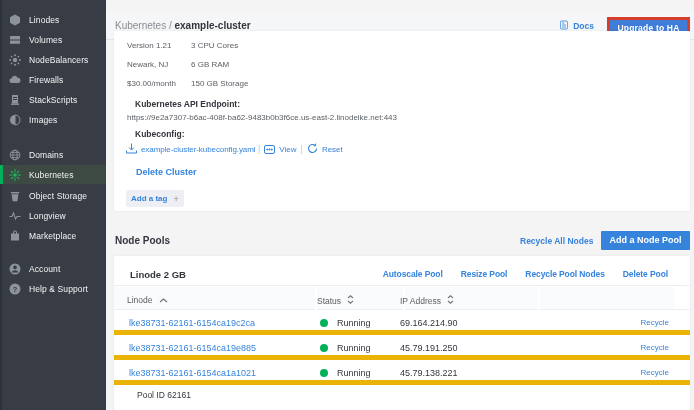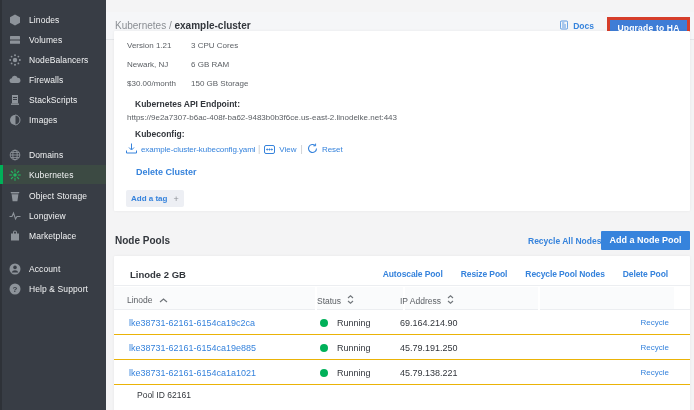--- a/index.html
+++ b/index.html
@@ -36,34 +36,34 @@
 .kcrow .fn { display:inline-block; width:113px; letter-spacing:-0.08px; }
 .kcrow .sep { color:#c5c8cc; margin:0 4px; font-size:9px; }
 .kcrow svg { margin-right:4px; }
 .delbtn { position:absolute; left:22px; top:136px; font-size:9px; font-weight:700; color:#3683dc; }
 .tagchip { position:absolute; left:12px; top:159px; height:17px; background:#edeff4; border-radius:2px; display:flex; align-items:center; padding:0 5px; }
 .tagchip .t { font-size:8px; font-weight:700; color:#3683dc; }
 .tagchip .p { font-size:9px; color:#8d9197; margin-left:6px; font-weight:400; }
 
 
 .nph { position:absolute; left:9px; top:235px; font-size:10px; font-weight:700; color:#32363c;text-align:right; }
-.recycleall { position:absolute; left:414px; top:236px; font-size:8.5px; font-weight:700; color:#3683dc;margin-left:8px; }
+.recycleall { position:absolute; left:414px; top:236px; font-size:8.5px; font-weight:700; color:#3683dc; }
 .addpool { position:absolute; left:495px; top:231px; width:89px; height:19px; background:#3683dc; border-radius:1px; color:#fff; font-size:9px; font-weight:700; text-align:center; line-height:19px; }
 
 
 .card2 { position:absolute; left:8px; top:256px; width:576px; height:160px; background:#fff; border-radius:1px; box-shadow:0 0 3px rgba(0,0,0,0.06); }
 .poolhead { position:absolute; left:0; top:0; width:576px; height:30px; border-bottom:1px solid #eceef1; }
 .pooltitle { position:absolute; left:16px; top:13px; font-size:9.5px; font-weight:700; color:#32363c; }
 .poollinks { position:absolute; right:22px; top:13px; display:flex; font-size:8.5px; font-weight:700; color:#3683dc; white-space:nowrap; letter-spacing:-0.1px; }
 .poollinks span { margin-left:18px; }
 .thead { position:absolute; left:0; top:31px; width:576px; height:23px; background:#fafbfc; border-bottom:1px solid #eceef1; font-size:8.5px; color:#5c6065;text-align:center; }
 .thead .vsep { position:absolute; top:0; width:2px; height:23px; background:#fff; }
 .thead .c { position:absolute; top:8px; white-space:nowrap; }
 .sorts { display:inline-block; vertical-align:0px; margin-left:4px; }
-.trow { position:absolute; left:0; width:576px; height:25px; border-bottom:1px solid #eab308; font-size:9px;text-align:center; }
+.trow { position:absolute; left:0; width:576px; height:25px; border-bottom:5px solid #eab308; font-size:9px;text-align:center; }
 .trow .link { position:absolute; left:15px; top:8px; color:#3683dc; }
 .trow .dot { position:absolute; left:206px; top:9px; width:8px; height:8px; border-radius:50%; background:#00b159; }
 .trow .st { position:absolute; left:223px; top:8px; color:#32363c; }
 .trow .ip { position:absolute; left:286px; top:8px; color:#32363c; }
 .trow .rec { position:absolute; right:21px; top:8px; color:#3683dc; font-size:8px; }
 .poolid { position:absolute; left:23px; top:134px; font-size:8.5px; color:#32363c; }
 .icg { fill:#8d939a; }
 </style>
 </head>
 <body>

